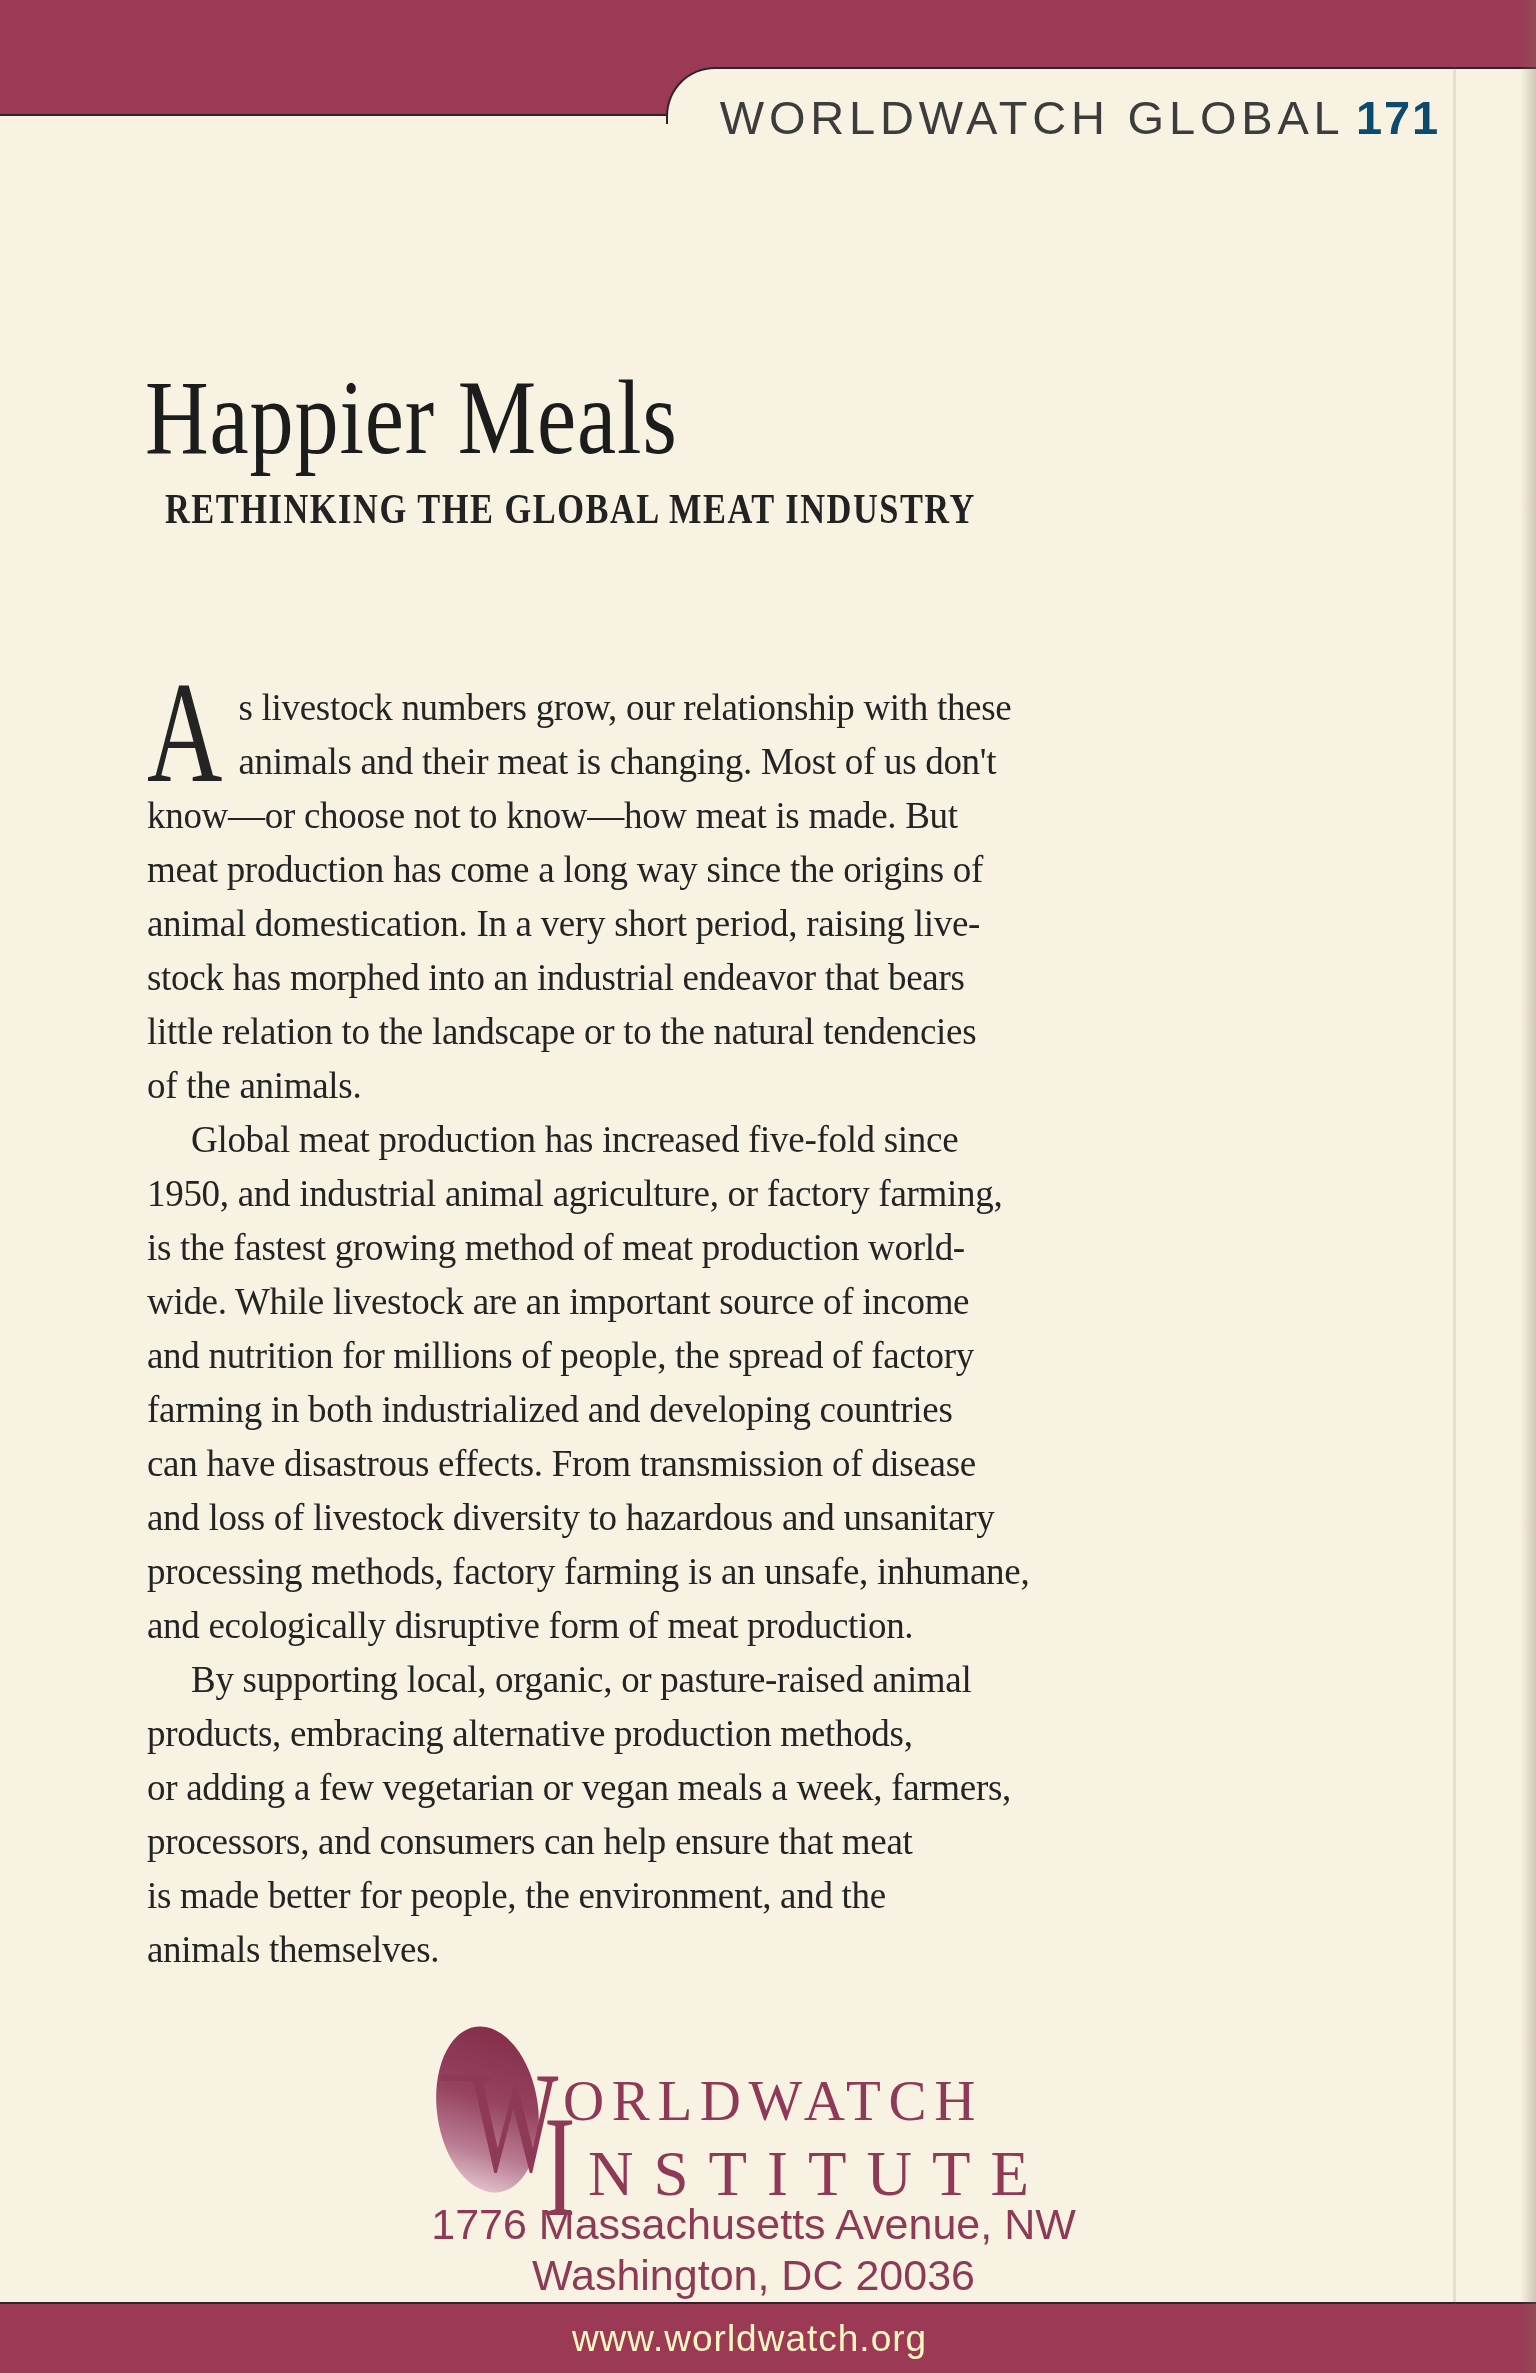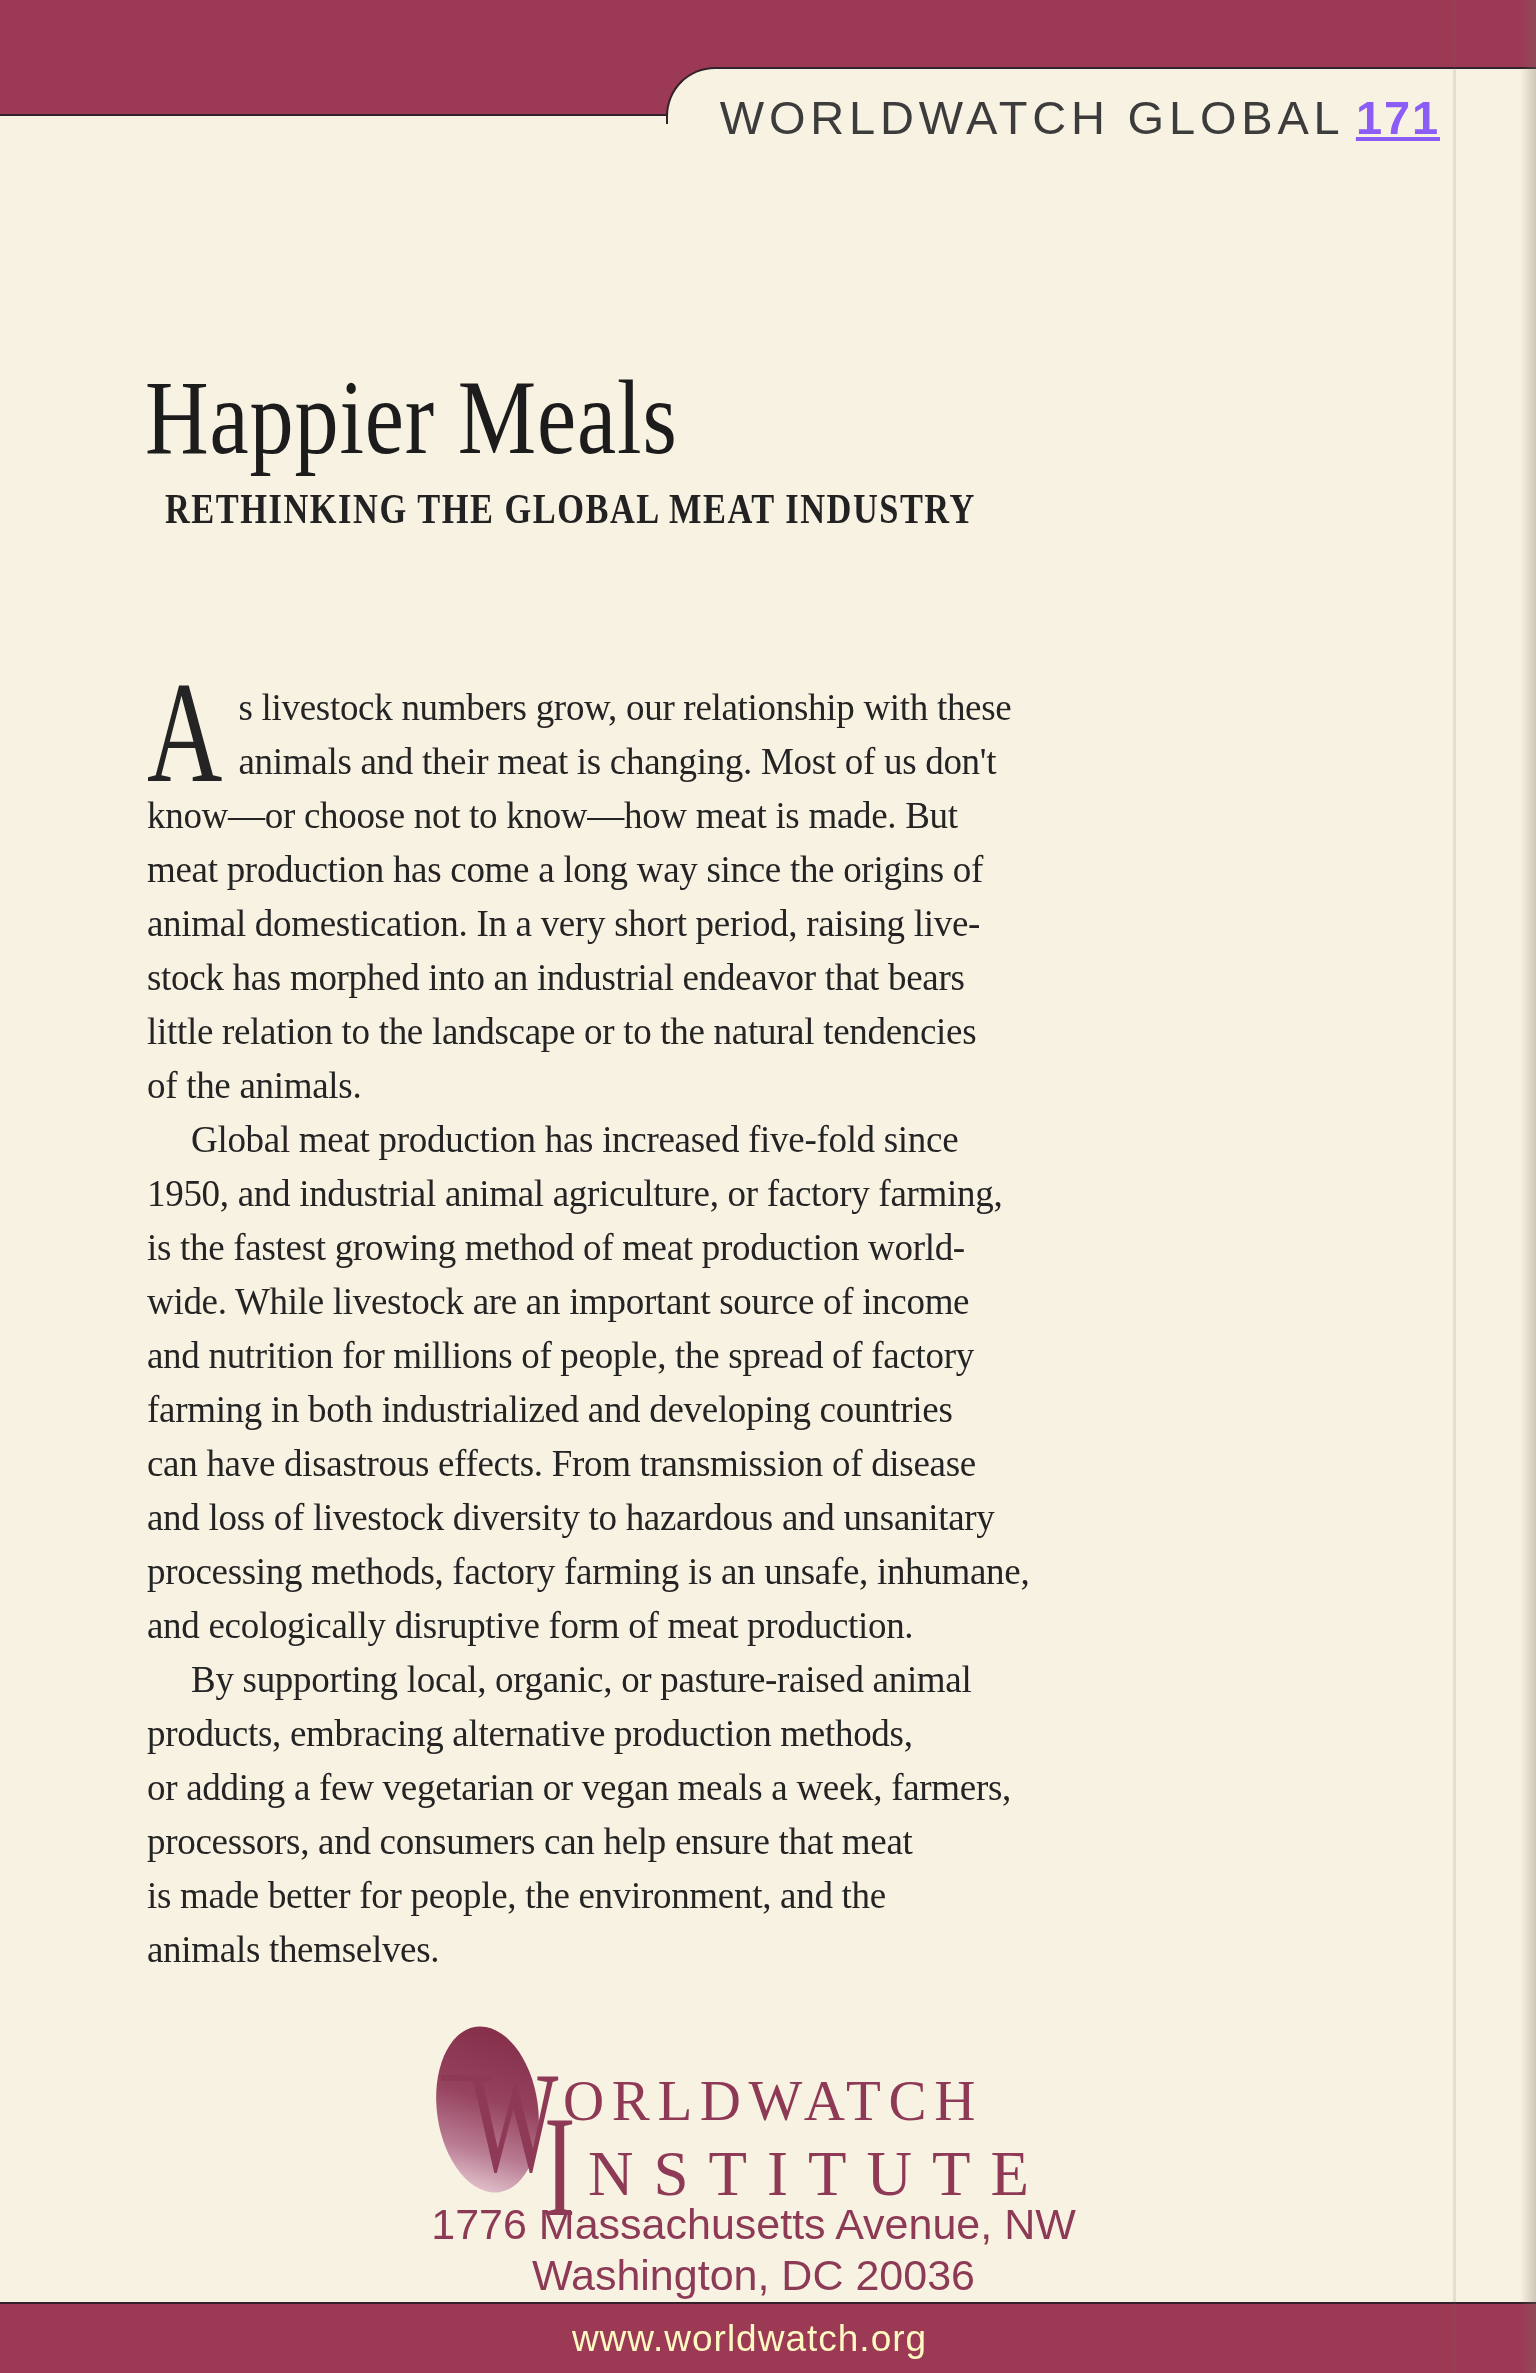--- a/index.html
+++ b/index.html
@@ -25,21 +25,21 @@
     border-top-left-radius:49px;
     z-index:2;
   }
   .series{
     position:absolute;top:90px;right:97px;
     z-index:3;white-space:nowrap;
     font-family:"Liberation Sans","DejaVu Sans",sans-serif;
     font-size:47px;color:#3c3c3c;letter-spacing:4.8px;
   }
   .series .num{
-    font-weight:bold;color:#8b5cf6;letter-spacing:1.9px;margin-left:11.4px;text-decoration:underline;
+    font-weight:bold;color:#0c4a6e;letter-spacing:1.9px;margin-left:11.4px;
   }
   
   .title{
     position:absolute;left:145px;top:365px;
     font-size:105px;line-height:1;color:#1c1c1c;
     transform:scaleX(.84);transform-origin:0 0;
     white-space:nowrap;letter-spacing:1px;
   }
   .subtitle{
     position:absolute;left:165px;top:487px;

